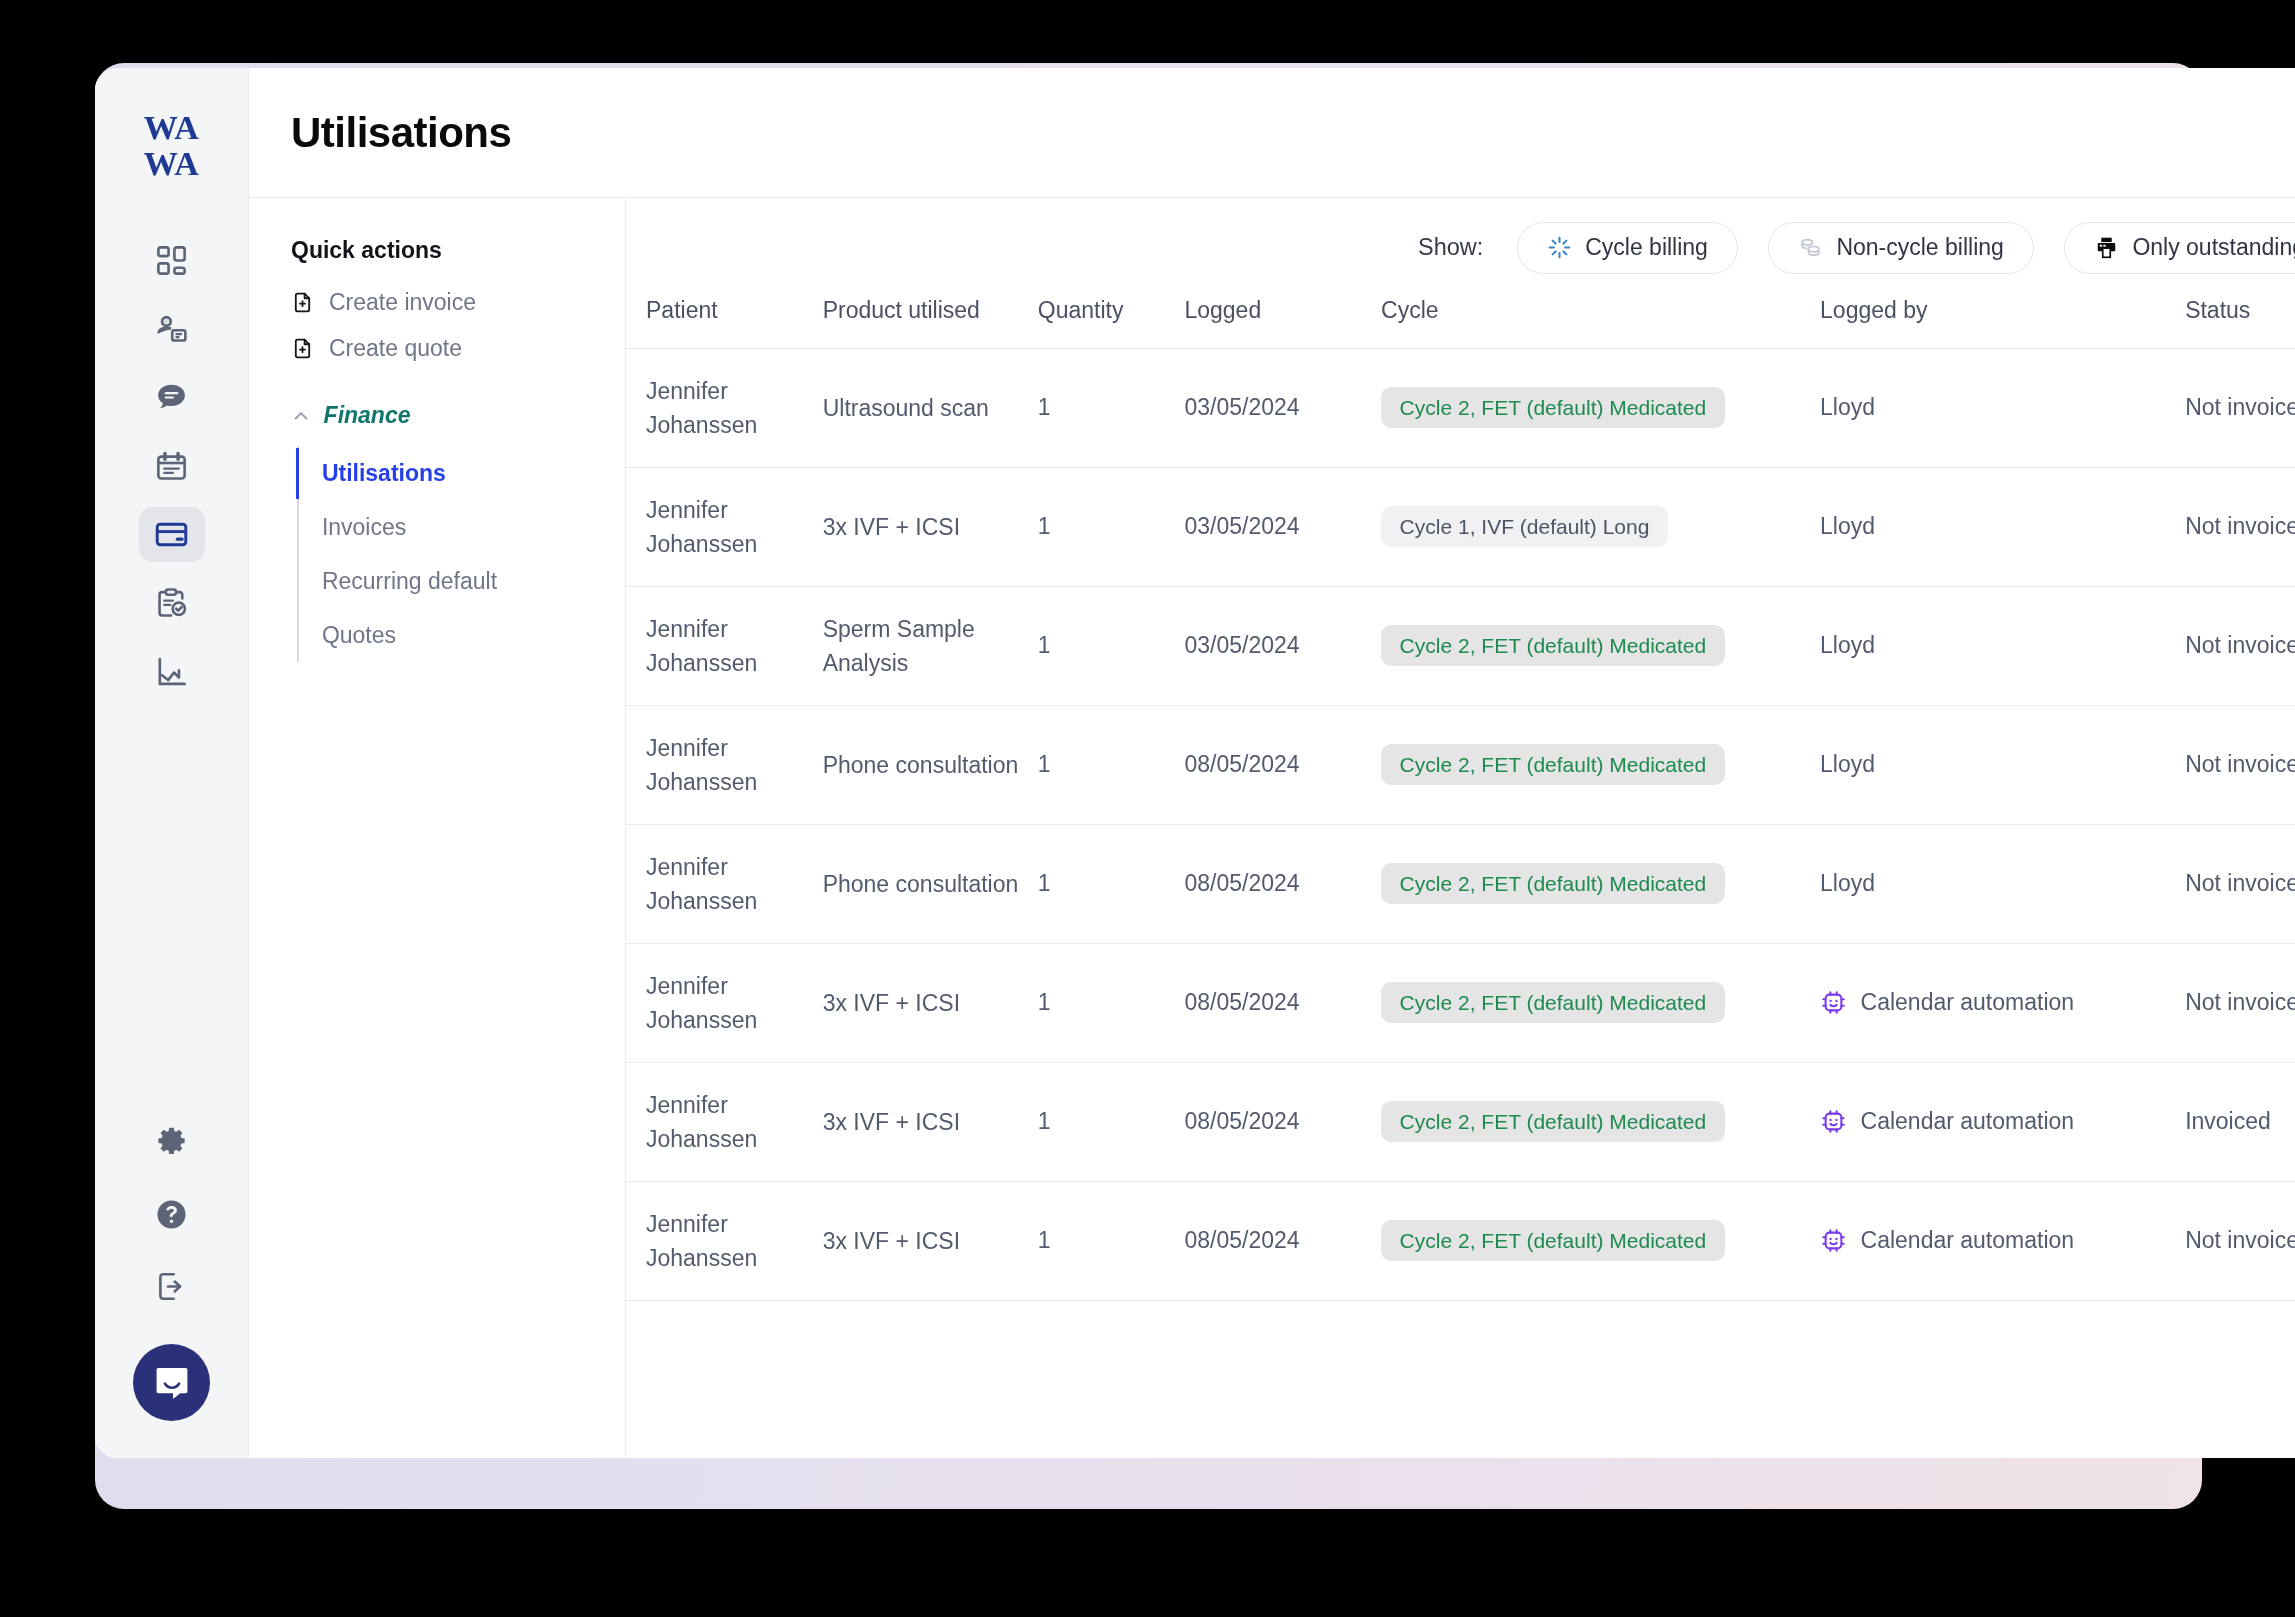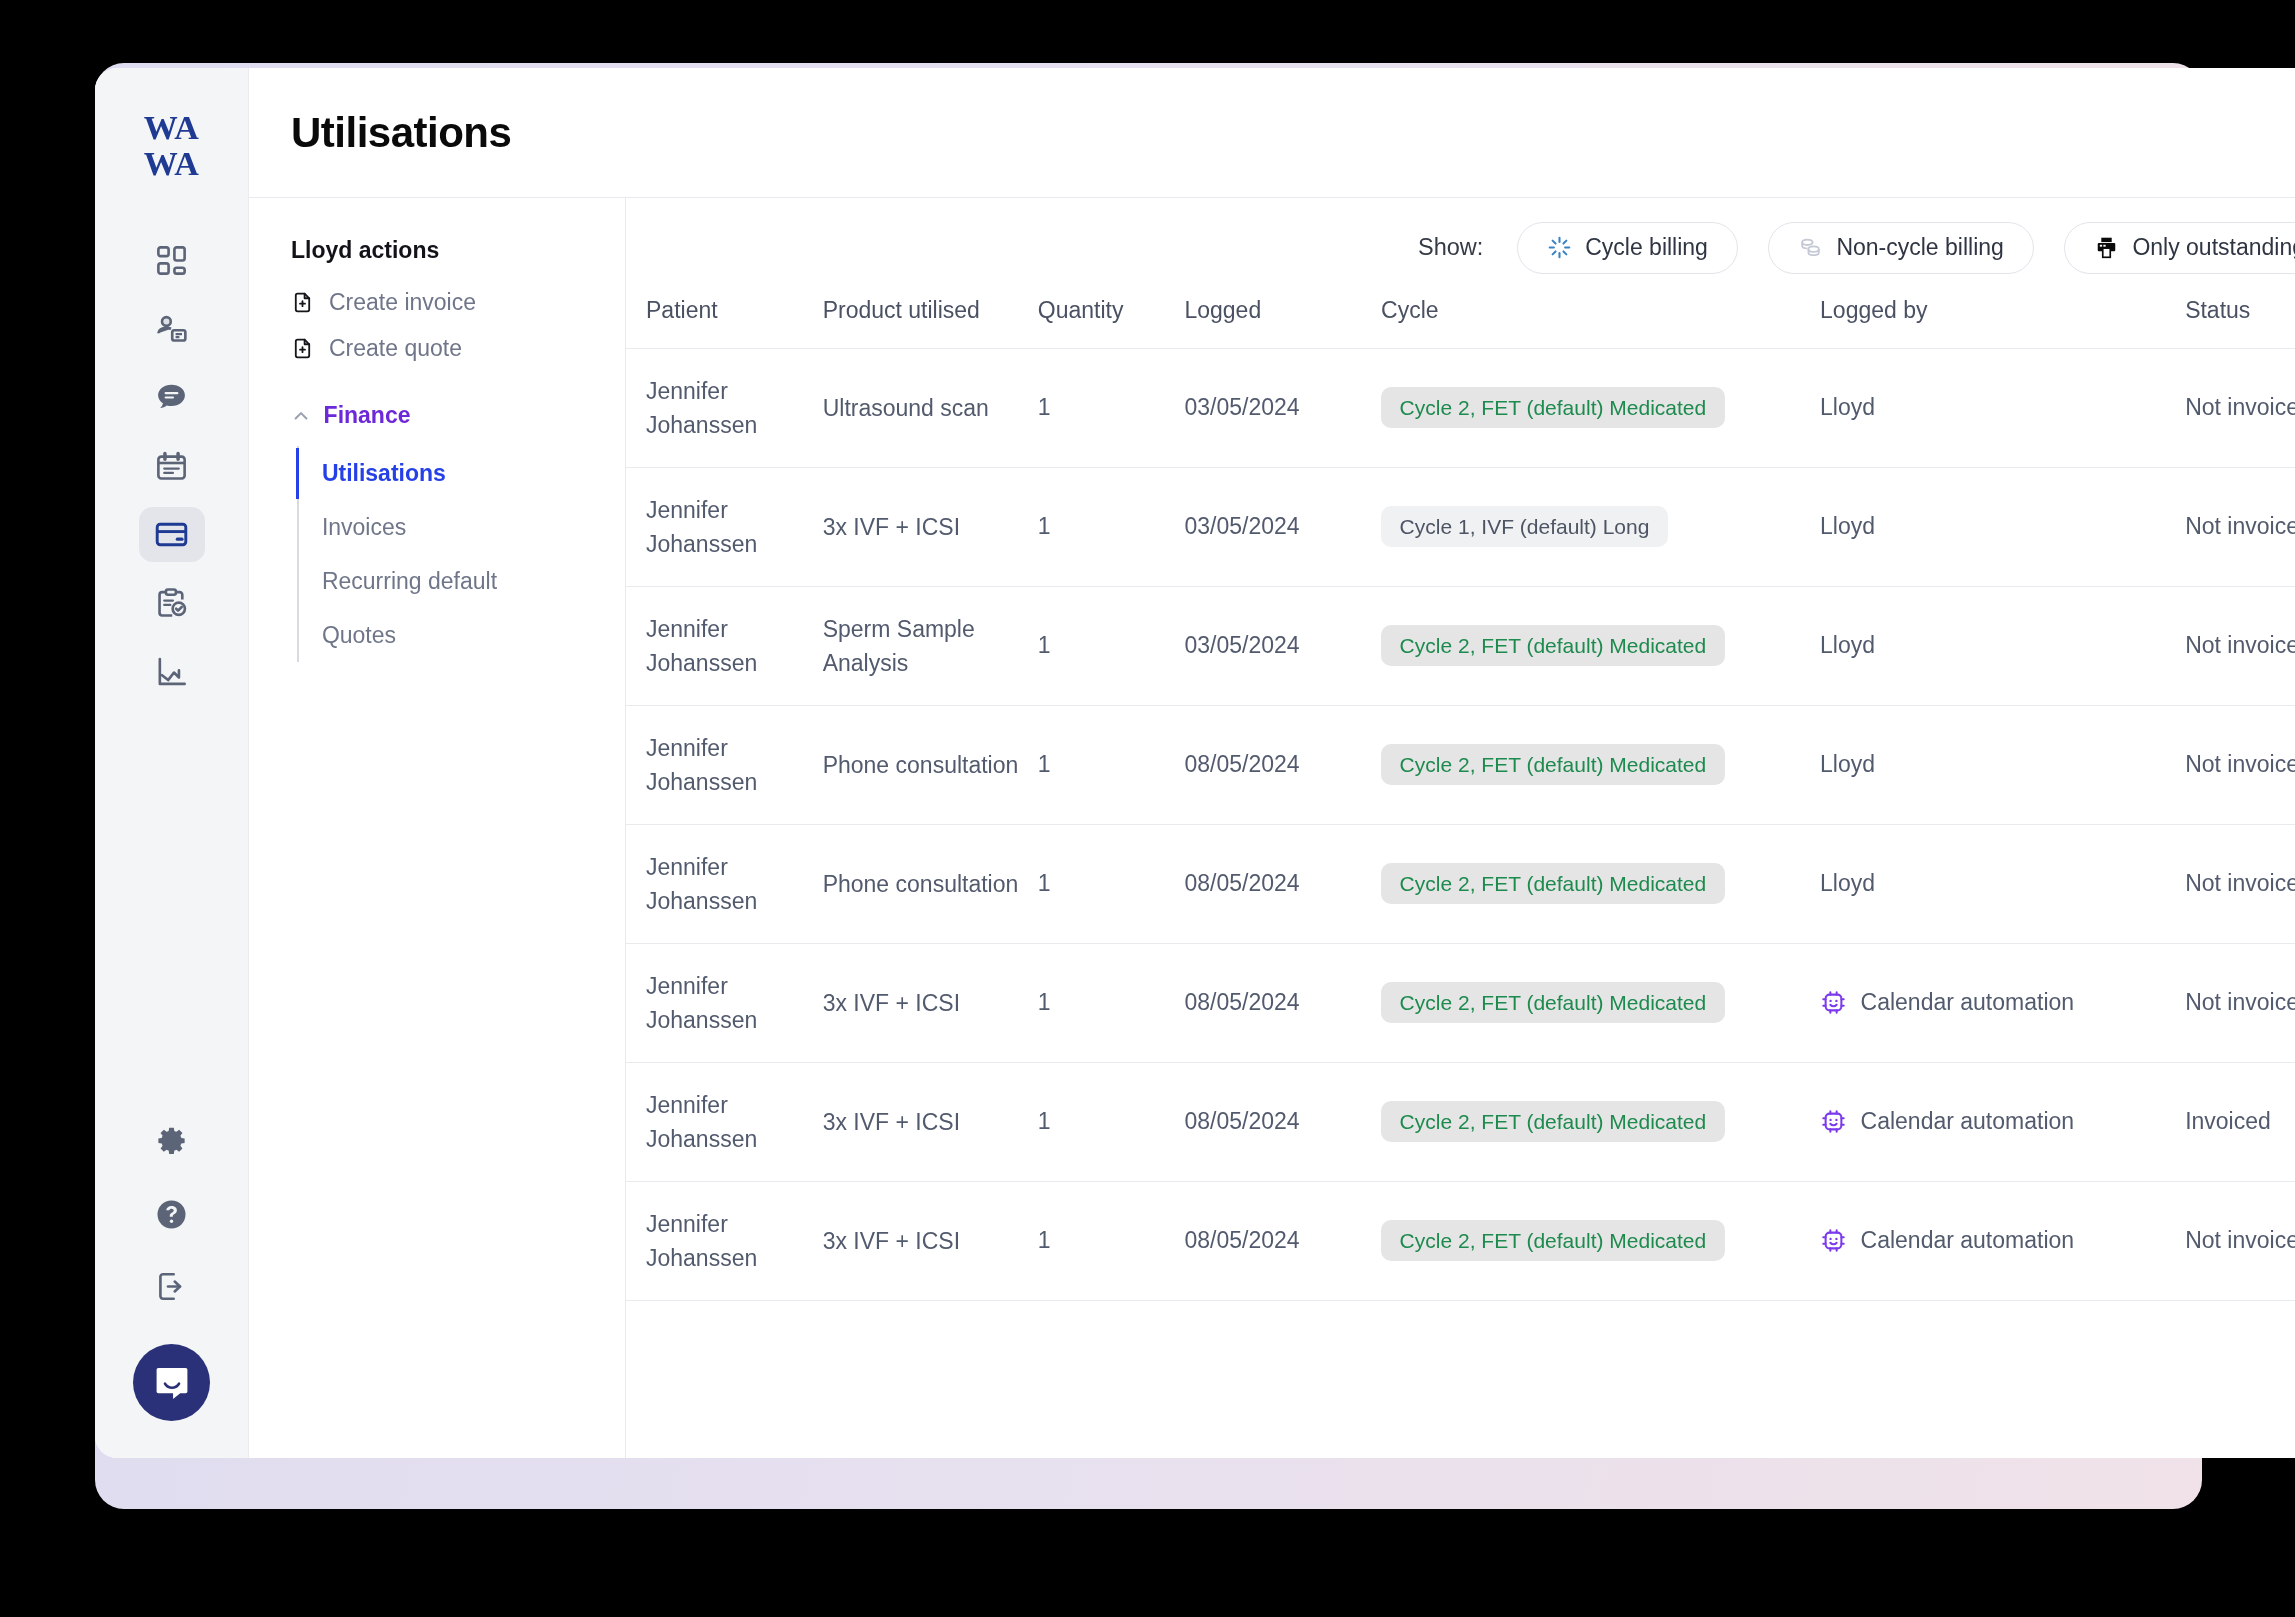--- a/index.html
+++ b/index.html
@@ -167,21 +167,22 @@
     display: flex;
     align-items: center;
     gap: 12.6px;
     margin-top: 40px;
     margin-bottom: 17px;
   }
   .group-header svg { width: 20px; height: 20px; color: #9aa0af; }
   .group-header span {
     font-size: 23px;
     font-weight: 700;
-    color: #6d28d9;
+    color: #0f766e;
+    font-style: italic;
   }
 
   .sub-nav {
     border-left: 2.5px solid #d7dae1;
     padding-left: 0;
     margin-left: 5.9px;
   }
   .sub-item {
     position: relative;
     font-size: 23px;
@@ -409,21 +410,21 @@
   <div class="window-body">
 
     <div class="page-header">
       <div class="page-title">Utilisations</div>
     </div>
 
     <div class="content-row">
 
       <div class="nav-panel">
 
-        <div class="nav-heading">Lloyd actions</div>
+        <div class="nav-heading">Quick actions</div>
 
         <div class="quick-action">
           <svg viewBox="0 0 24 24" fill="none" stroke="#14161b" stroke-width="1.9" stroke-linecap="round" stroke-linejoin="round">
             <path d="M14.2 2.8H6.8A1.8 1.8 0 0 0 5 4.6v14.8a1.8 1.8 0 0 0 1.8 1.8h10.4a1.8 1.8 0 0 0 1.8-1.8V7.6z"></path>
             <path d="M14.2 2.8v4.8H19"></path>
             <path d="M12 10.6v5.2M9.4 13.2h5.2"></path>
           </svg>
           <span>Create invoice</span>
         </div>
 

